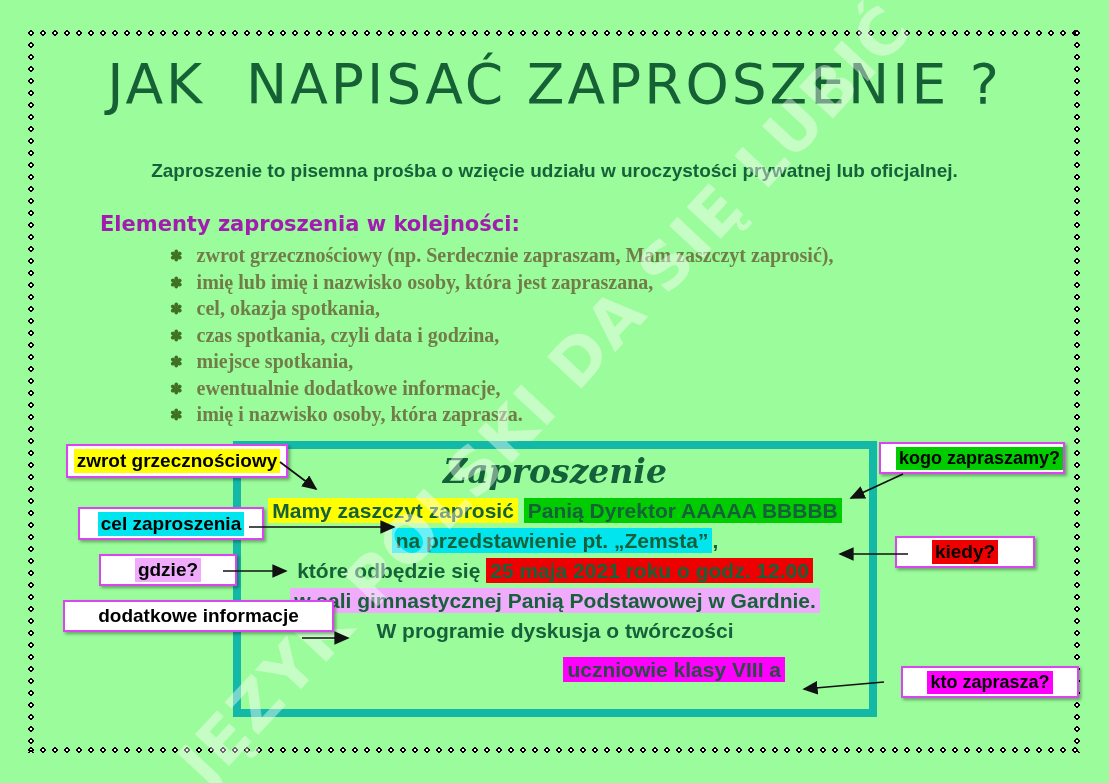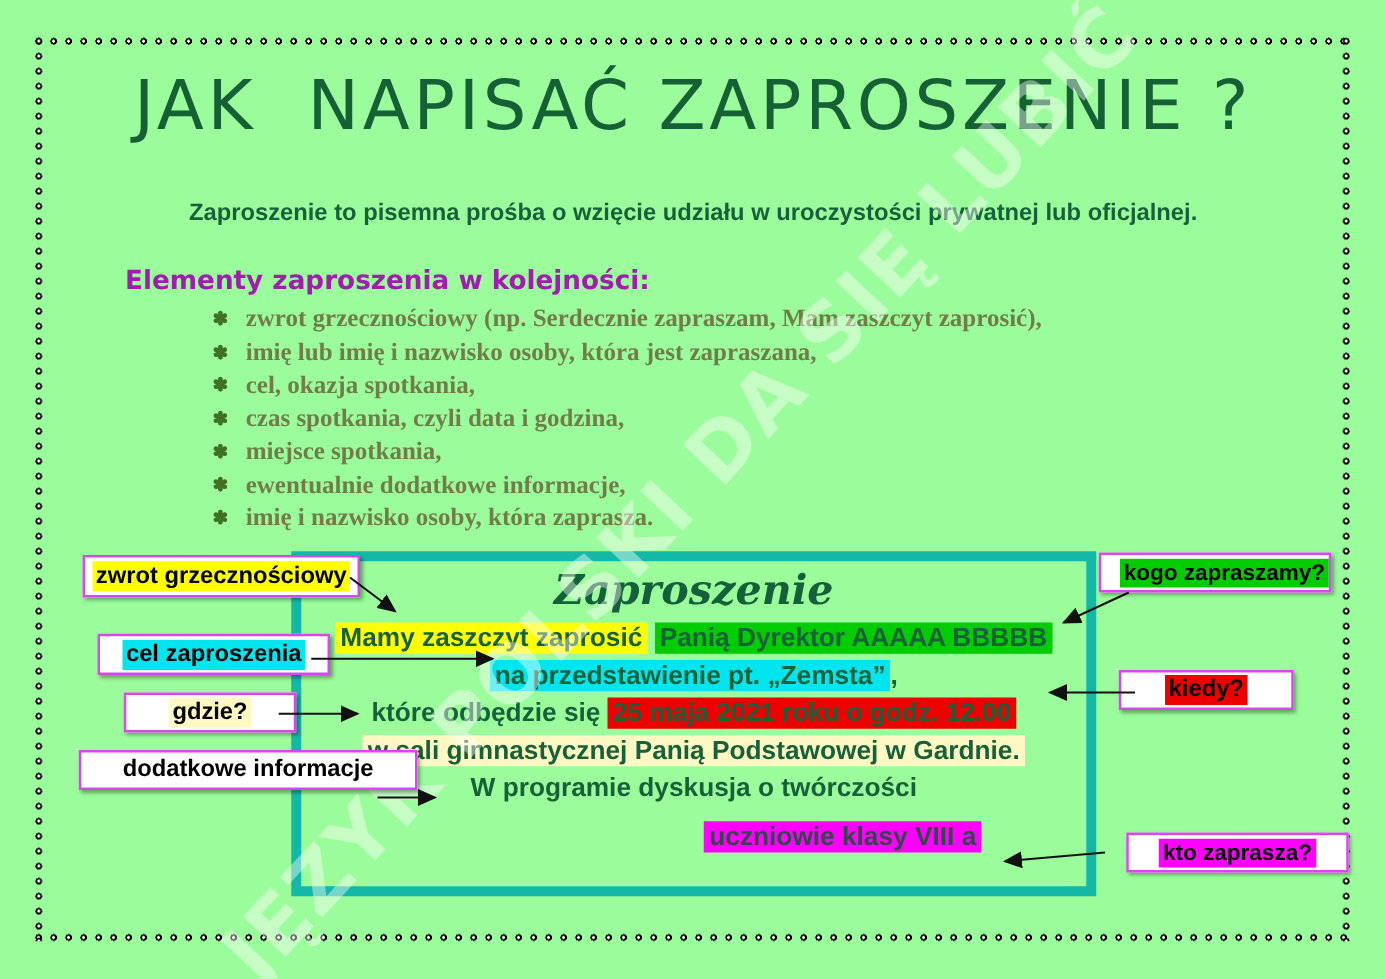--- a/index.html
+++ b/index.html
@@ -67,21 +67,21 @@
   }
   .inv-signature{
     margin-top:9px;text-align:right;padding-right:84px;
     line-height:30px;font-size:21px;font-weight:bold;color:#2c4a46;
   }
   .hl{padding:1px 4px;}
   .hl-yellow{background:#ffff00;}
   .hl-green{background:#00cc00;}
   .hl-cyan{background:#00e5ee;}
   .hl-red{background:#ee0000;}
-  .hl-gray{background:#fef9c3;}
+  .hl-gray{background:#f0abfc;}
   .hl-magenta{background:#ff00ff;}
 
   
   .label-box{
     position:absolute;z-index:40;background:#ffffff;border:2px solid #d946ef;
     box-sizing:border-box;text-align:center;
     font-weight:bold;font-size:19px;color:#000;
     box-shadow:2px 2px 3px rgba(0,0,0,0.35);
     display:flex;align-items:center;justify-content:center;margin-left:16px;
   }

